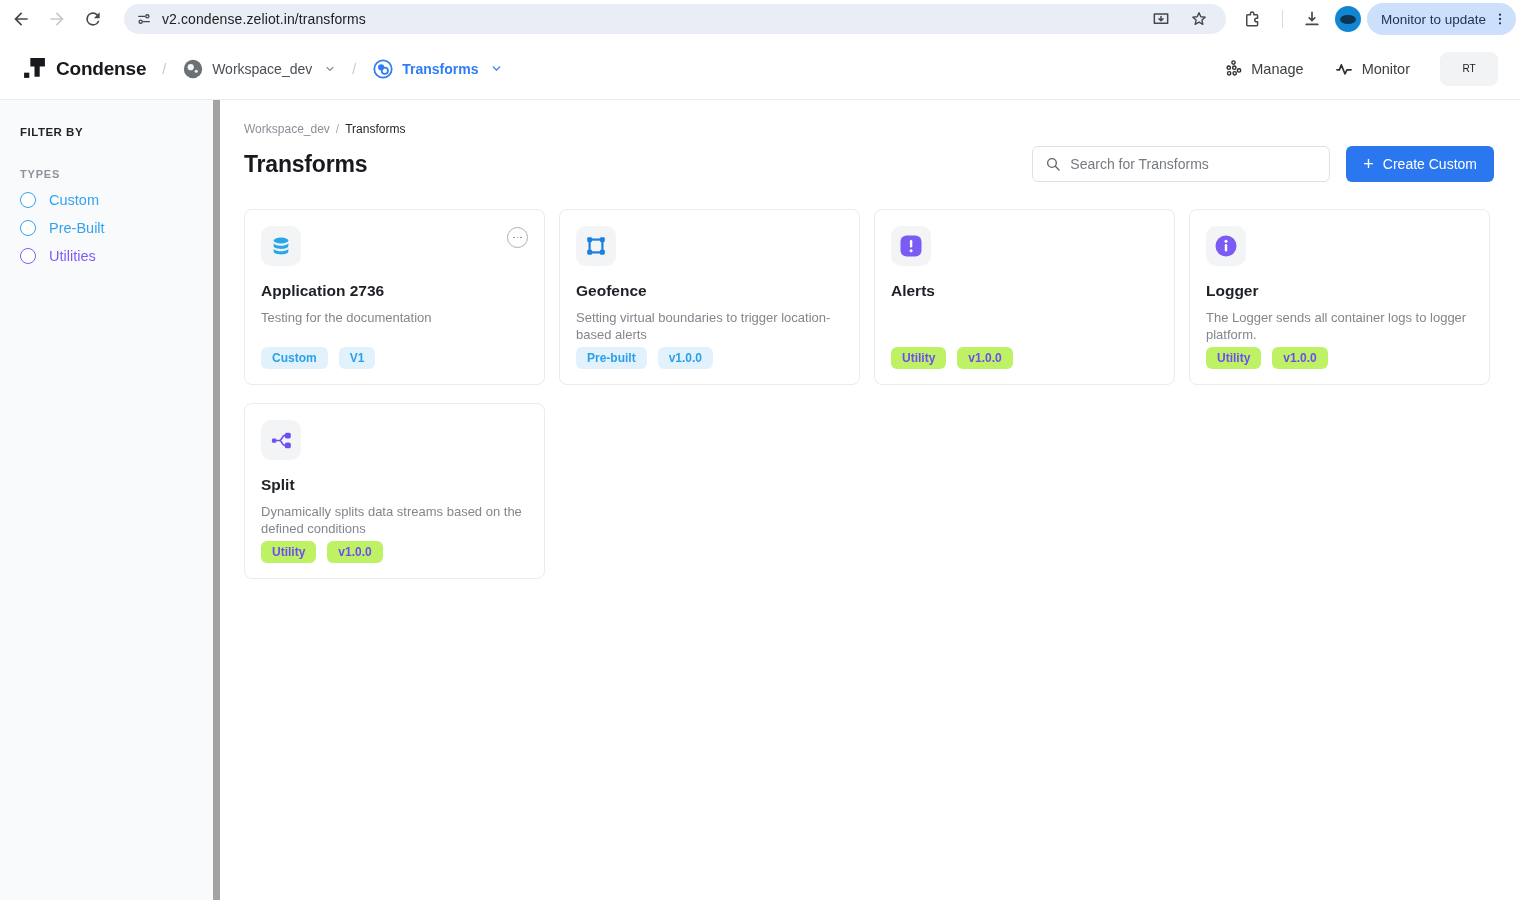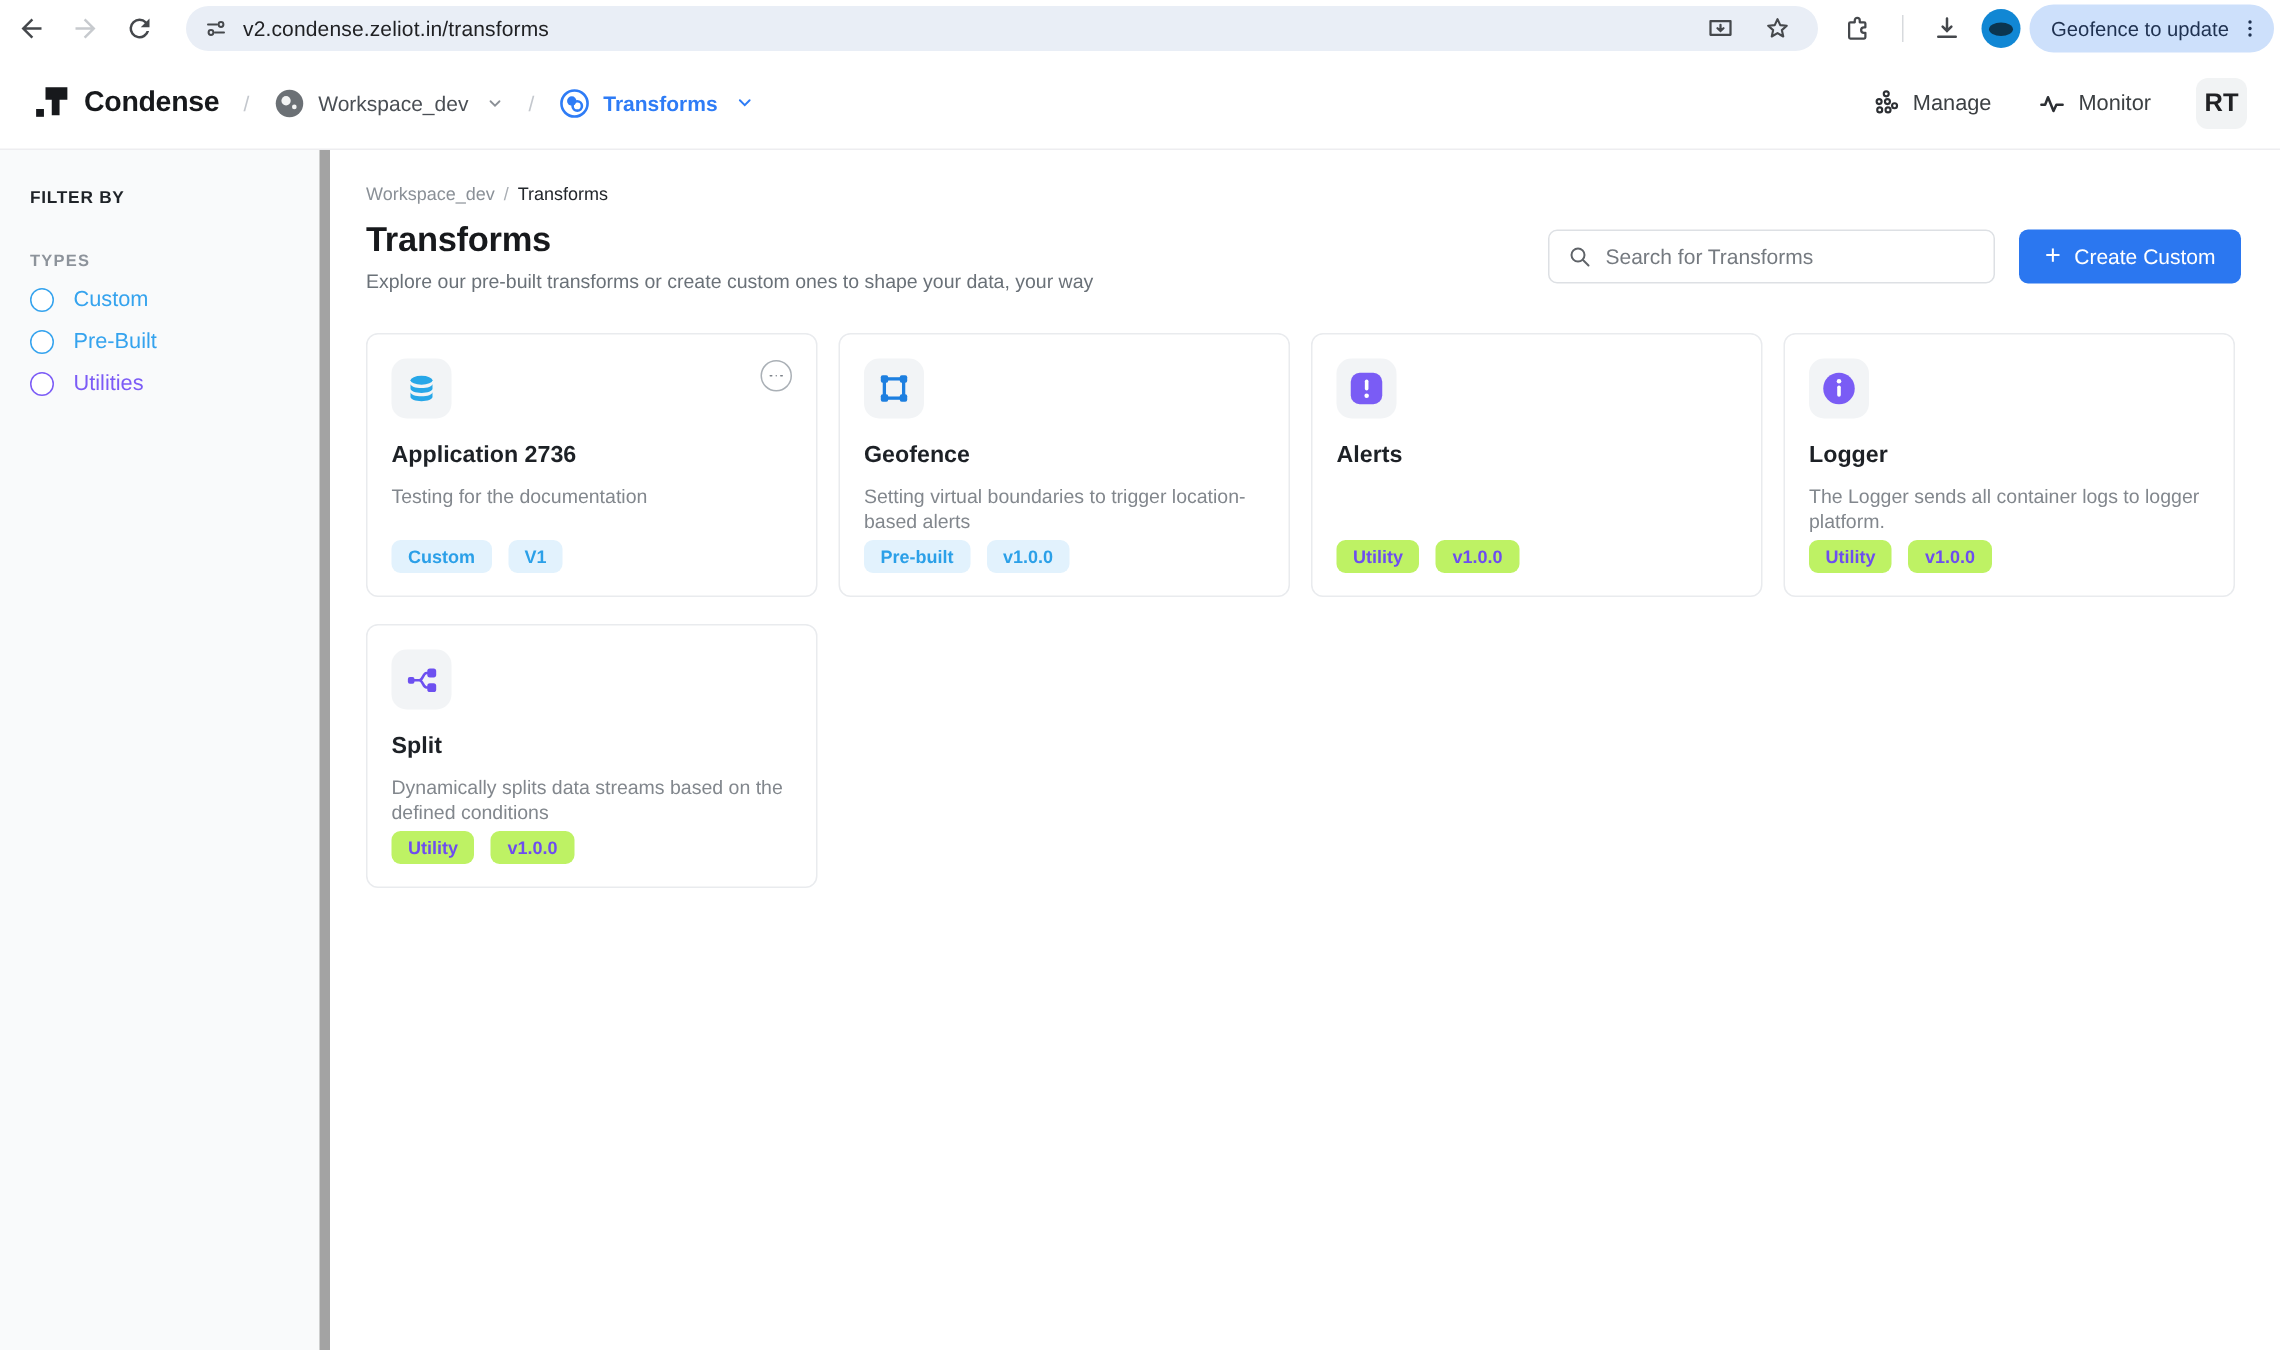--- a/index.html
+++ b/index.html
@@ -26,21 +26,21 @@
   .app-header { height:62px; border-bottom:1px solid #ededf0; display:flex; align-items:center; padding:0 22px; background:#fff; }
   .brand { display:flex; align-items:center; gap:9px; }
   .brand-name { font-size:19px; font-weight:700; color:#17191c; letter-spacing:-.2px; }
   .crumb-slash { color:#c3c7cd; font-size:14px; margin:0 16px; }
   .hdr-crumb { display:flex; align-items:center; gap:8px; background:none; border:none; cursor:pointer; font-size:14px; }
   .hdr-crumb .lbl-gray { color:#4a4f55; }
   .hdr-crumb .lbl-blue { color:#2e7cf6; font-weight:600; }
   .chev { margin-left:4px; display:flex; }
   .hdr-right { margin-left:auto; display:flex; gap:30px; }
   .hdr-link { display:flex; align-items:center; gap:8px; background:none; border:none; cursor:pointer; font-size:14.5px; color:#3c4043; }
-  .rt-avatar { width:34px; height:34px; border-radius:8px; background:#f1f3f4; display:flex; align-items:center; justify-content:center; font-size:17px; font-weight:700; color:#202124; border:none; cursor:pointer; }
+  .rt-avatar { width:58px; height:34px; border-radius:8px; background:#f1f3f4; display:flex; align-items:center; justify-content:center; font-size:10px; font-weight:400; color:#202124; border:none; cursor:pointer; }
 
   
   .shell { display:flex; height:800px; }
   .sidebar { width:220px; background:#f9fafb; border-right:7px solid #a3a3a3; padding:26px 20px; flex-shrink:0; }
   .filter-by { font-size:11.5px; font-weight:700; color:#1f2328; letter-spacing:.5px; }
   .types-label { font-size:11px; font-weight:600; color:#8d939b; letter-spacing:.8px; margin-top:30px; }
   .type-item { display:flex; align-items:center; gap:13px; margin-top:12px; cursor:pointer; }
   .radio { width:16px; height:16px; border-radius:50%; border:1.6px solid; background:#fff; flex-shrink:0; }
   .type-label { font-size:14.5px; font-weight:500; }
 
@@ -123,21 +123,21 @@
       </svg>
     </button>
     <span class="chrome-sep"></span>
     <button class="nav-btn">
       <svg viewBox="0 0 24 24" fill="none" stroke="#45484c" stroke-width="2" stroke-linecap="round">
         <path d="M12 4v9M8.5 10.5 12 14l3.5-3.5M5 18.5h14"></path>
       </svg>
     </button>
     <button class="profile-avatar"></button>
     <button class="relaunch-pill">
-      <span class="relaunch-label">Geofence to update</span>
+      <span class="relaunch-label">Monitor to update</span>
       <span class="kebab">
         <svg width="16" height="16" viewBox="0 0 24 24" fill="#1f3150">
             <circle cx="12" cy="5.5" r="1.7"></circle>
             <circle cx="12" cy="12" r="1.7"></circle>
             <circle cx="12" cy="18.5" r="1.7"></circle>
           </svg>
       </span>
     </button>
   </div>
 </div>
@@ -225,21 +225,20 @@
   <main class="main">
     <div class="crumbs">
       <span class="crumb-parent">Workspace_dev</span>
       <span class="crumb-sl">/</span>
       <span class="crumb-current">Transforms</span>
     </div>
 
     <div class="page-head">
       <div>
         <div class="page-title">Transforms</div>
-        <div class="page-sub">Explore our pre-built transforms or create custom ones to shape your data, your way</div>
       </div>
       <div class="head-controls">
         <div class="search-box">
           <svg width="16" height="16" viewBox="0 0 24 24" fill="none" stroke="#5f6368" stroke-width="2" stroke-linecap="round">
             <circle cx="10.5" cy="10.5" r="6.5"></circle>
               <path d="M15.5 15.5 21 21"></path>
           </svg>
           <input type="text" placeholder="Search for Transforms" style="">
         </div>
         <button class="create-btn">

